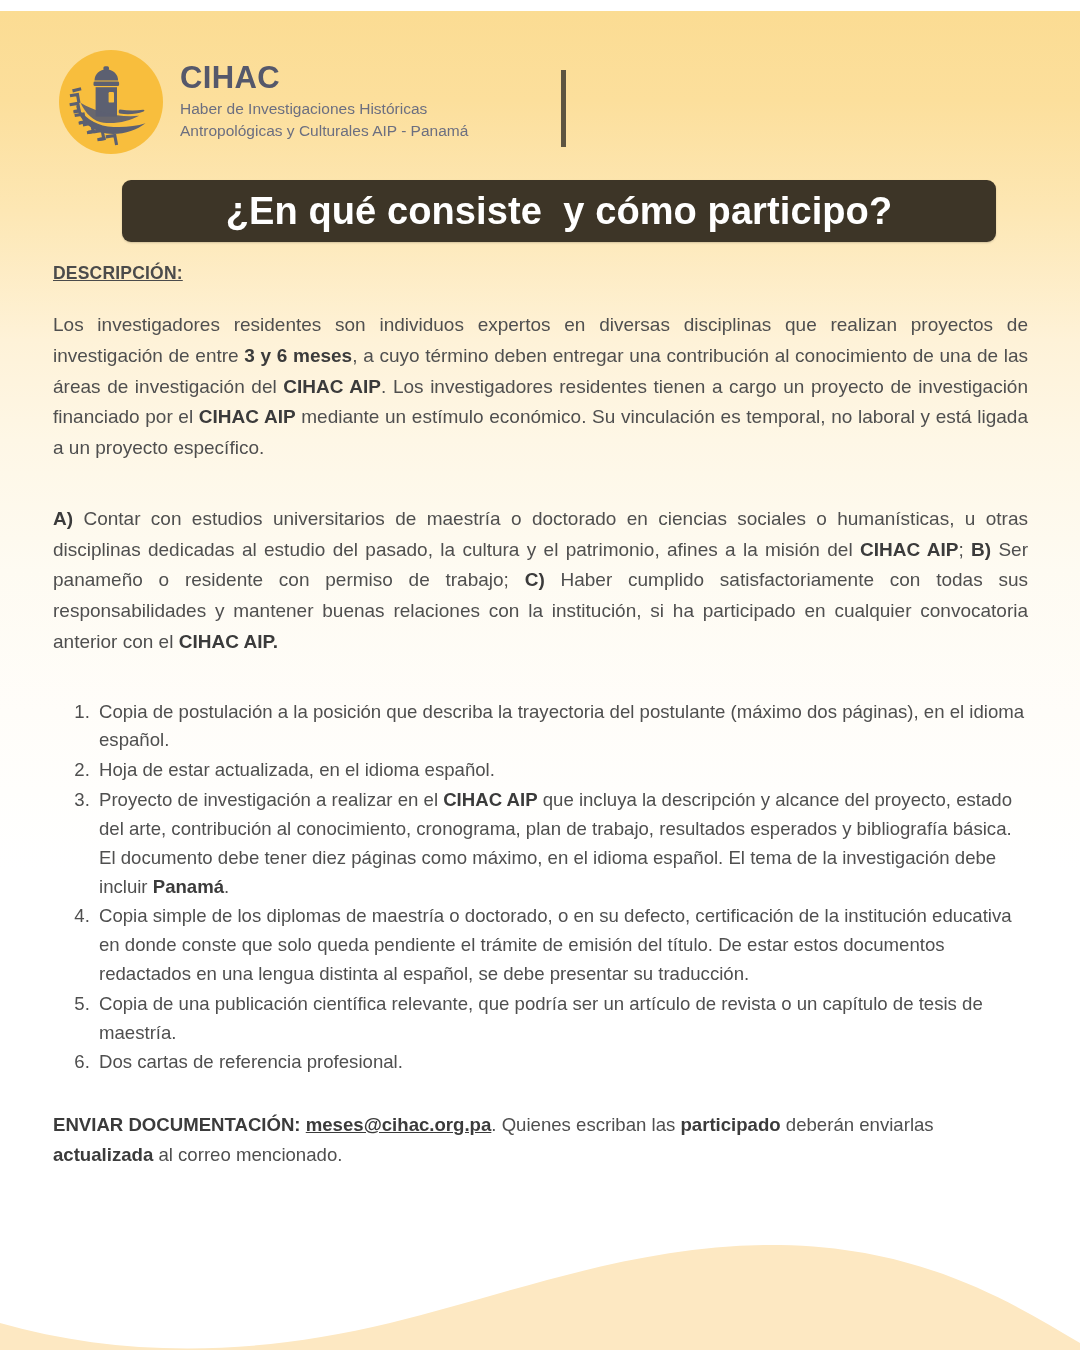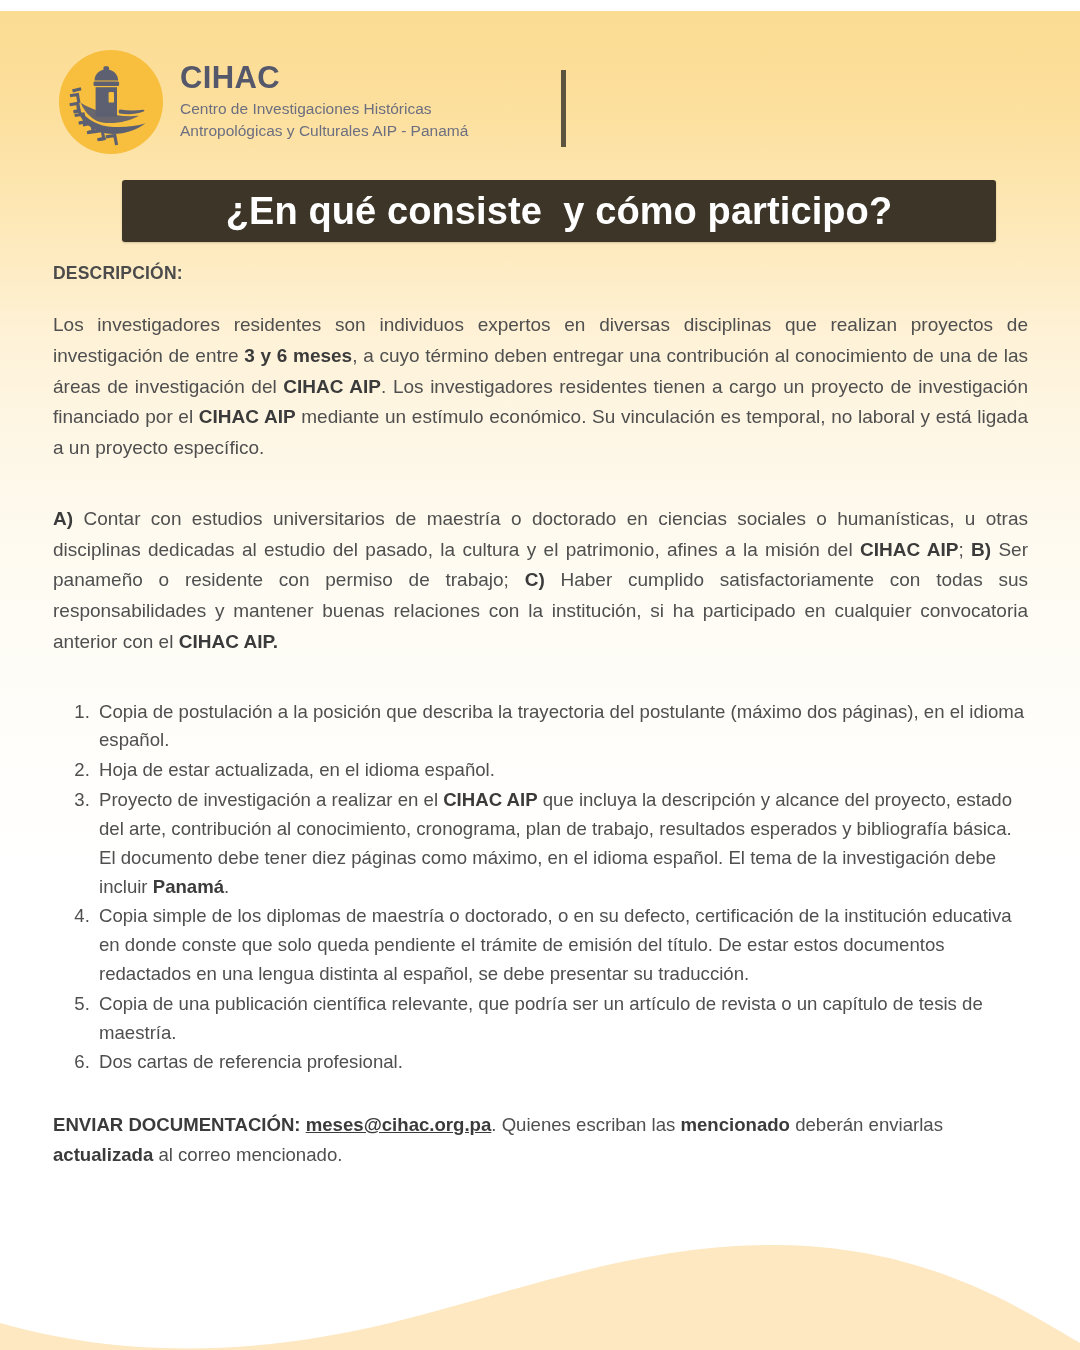--- a/index.html
+++ b/index.html
@@ -82,21 +82,21 @@
   }
 
   
   .title-banner {
     position: absolute;
     left: 122px;
     top: 169px;
     width: 874px;
     height: 62px;
     background: #3d3527;
-    border-radius: 3px;
+    border-radius: 9px;
     display: flex;
     align-items: center;
     justify-content: center;
     box-shadow: 0 1px 2px rgba(0,0,0,0.18);
   }
   .title-banner-text {
     color: #ffffff;
     font-size: 38px;
     font-weight: 700;
     letter-spacing: 0.1px;
@@ -111,20 +111,21 @@
     width: 975px;
     color: #4c4c4c;
   }
 
   .section-head {
     font-size: 17.5px;
     font-weight: 700;
     color: #4b4b4b;
     letter-spacing: 0.2px;
     margin: 0 0 26px 0;
+    text-decoration: underline;
   }
 
   p.para {
     margin: 0;
     font-size: 19px;
     line-height: 1.62;
     text-align: justify;
     color: #4f4f4f;
   }
   p.para b { color: #3b3b3b; font-weight: 700; }
@@ -195,21 +196,21 @@
           <path d="M31.8 83.1l3.8-.7"></path>
           <path d="M36.8 82.8l7.4-1.3 1.6 8.2-4.9.8"></path>
           <path d="M42.3 90.3l3.8-.7"></path>
           <path d="M49.4 87.6l7.4-1.2 1.5 8"></path>
         </g>
       </svg>
     </span>
 
     <div class="brand-text">
       <div class="brand-name">CIHAC</div>
-      <div class="brand-sub">Centro de Investigaciones Históricas
+      <div class="brand-sub">Haber de Investigaciones Históricas
 Antropológicas y Culturales AIP - Panamá</div>
     </div>
   </div>
 
   <div class="header-divider"></div>
 
   <div class="title-banner">
     <span class="title-banner-text">¿En qué consiste  y cómo participo?</span>
   </div>
 
@@ -229,21 +230,21 @@
         <li>Hoja de estar actualizada, en el idioma español.</li>
         <li>Proyecto de investigación a realizar en el <b>CIHAC AIP</b> que incluya la descripción y alcance del proyecto, estado del arte, contribución al conocimiento, cronograma, plan de trabajo, resultados esperados y bibliografía básica. El documento debe tener diez páginas como máximo, en el idioma español. El tema de la investigación debe incluir <b>Panamá</b>.</li>
         <li>Copia simple de los diplomas de maestría o doctorado, o en su defecto, certificación de la institución educativa en donde conste que solo queda pendiente el trámite de emisión del título. De estar estos documentos redactados en una lengua distinta al español, se debe presentar su traducción.</li>
         <li>Copia de una publicación científica relevante, que podría ser un artículo de revista o un capítulo de tesis de maestría.</li>
         <li>Dos cartas de referencia profesional.</li>
       </ol>
 
     <div class="gap-md"></div>
 
     <p class="send-block">
-      <span class="send-label">ENVIAR DOCUMENTACIÓN:</span><span> </span><a class="email-link" href="#">meses@cihac.org.pa</a><span>. Quienes escriban las <b>mencionado</b> deberán enviarlas <b>actualizada</b> al correo mencionado.</span>
+      <span class="send-label">ENVIAR DOCUMENTACIÓN:</span><span> </span><a class="email-link" href="#">meses@cihac.org.pa</a><span>. Quienes escriban las <b>participado</b> deberán enviarlas <b>actualizada</b> al correo mencionado.</span>
     </p>
   </div>
 
   <svg class="wave" viewBox="0 0 1080 130" preserveAspectRatio="none">
     <path d="M0 92 C 120 126, 250 126, 390 92 C 520 60, 640 12, 780 14 C 920 16, 1010 70, 1080 112 L1080 130 L0 130 Z" fill="#FDE8C2"></path>
   </svg>
 
 </div>
 
 </body></html>

